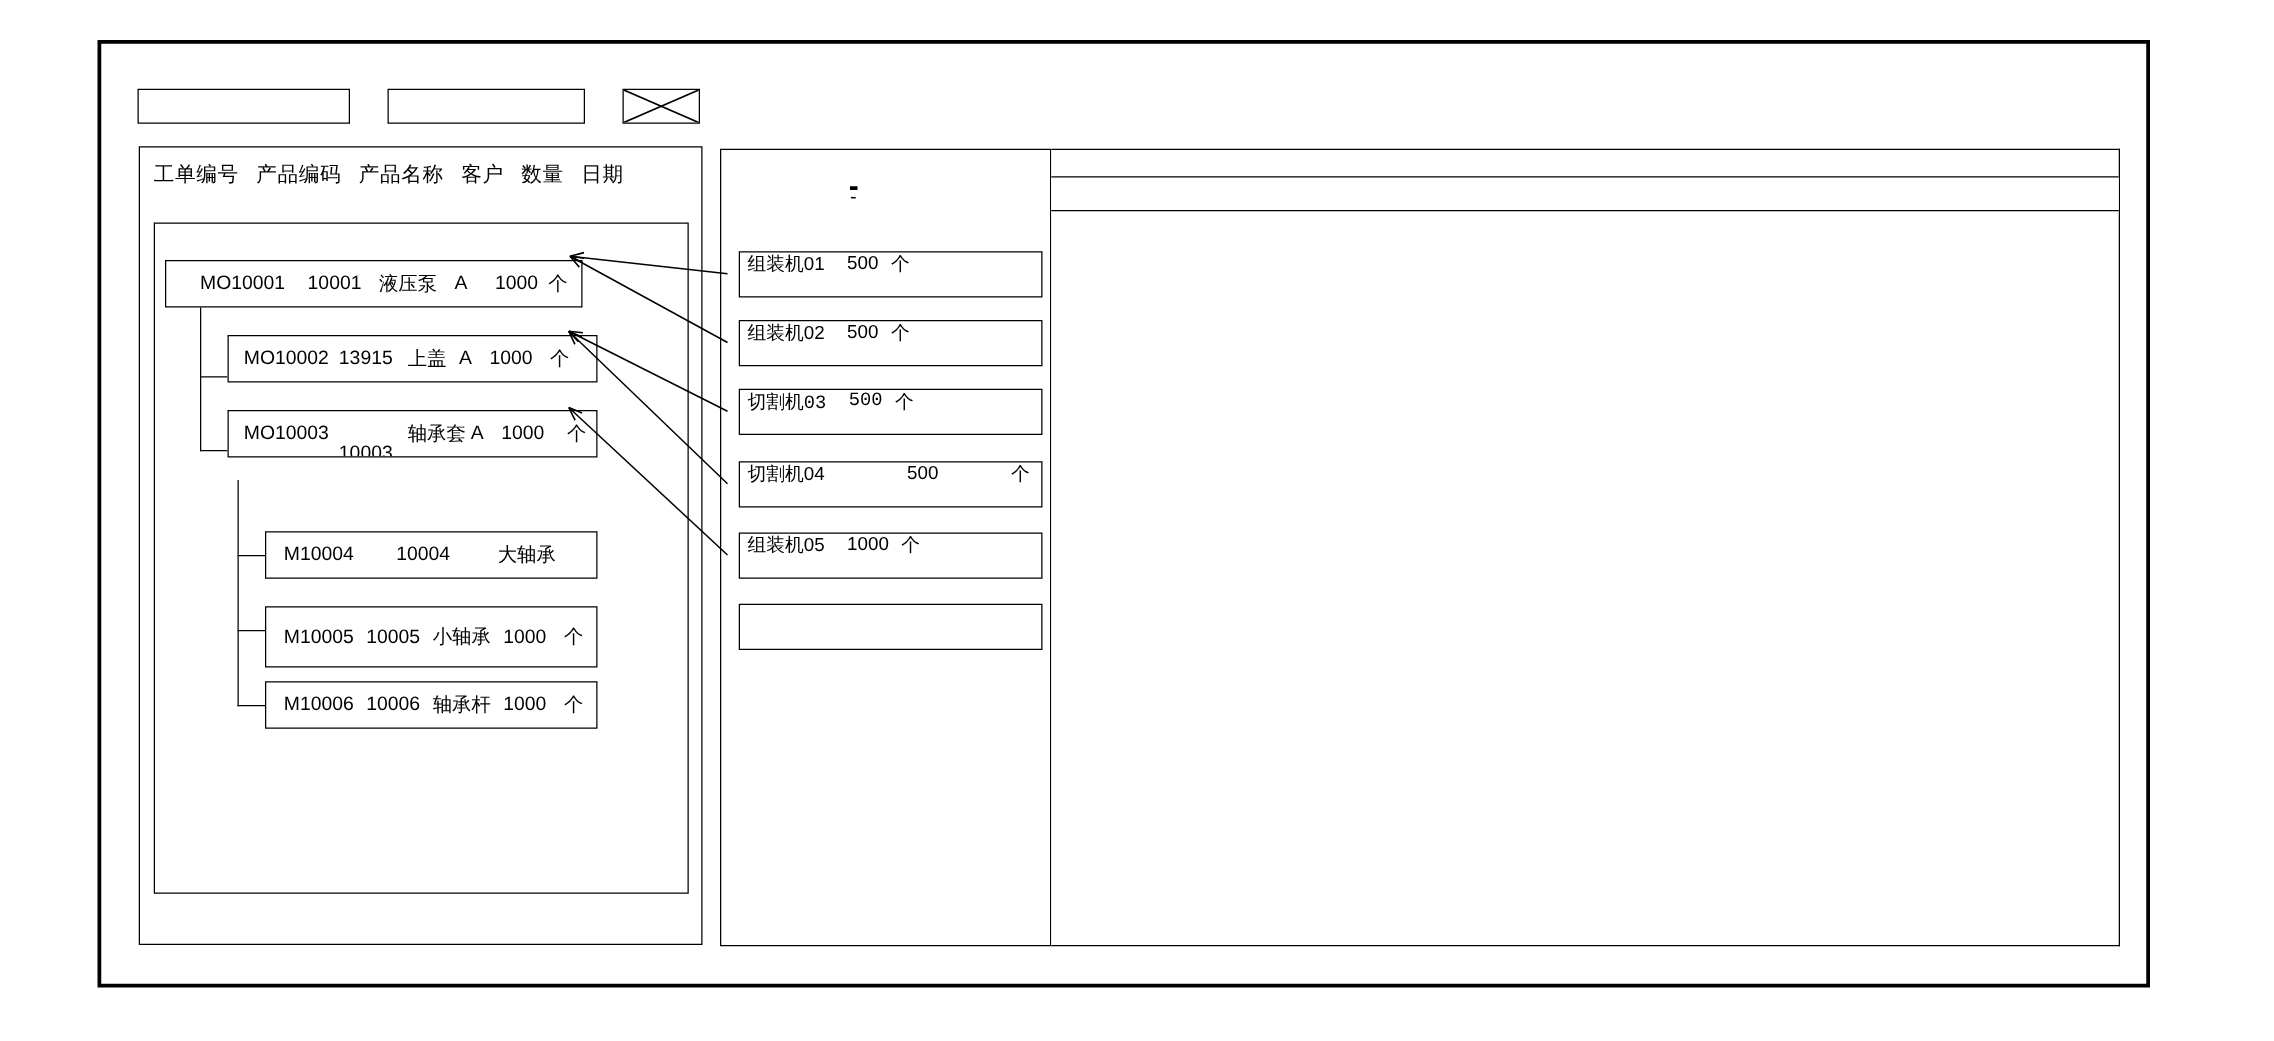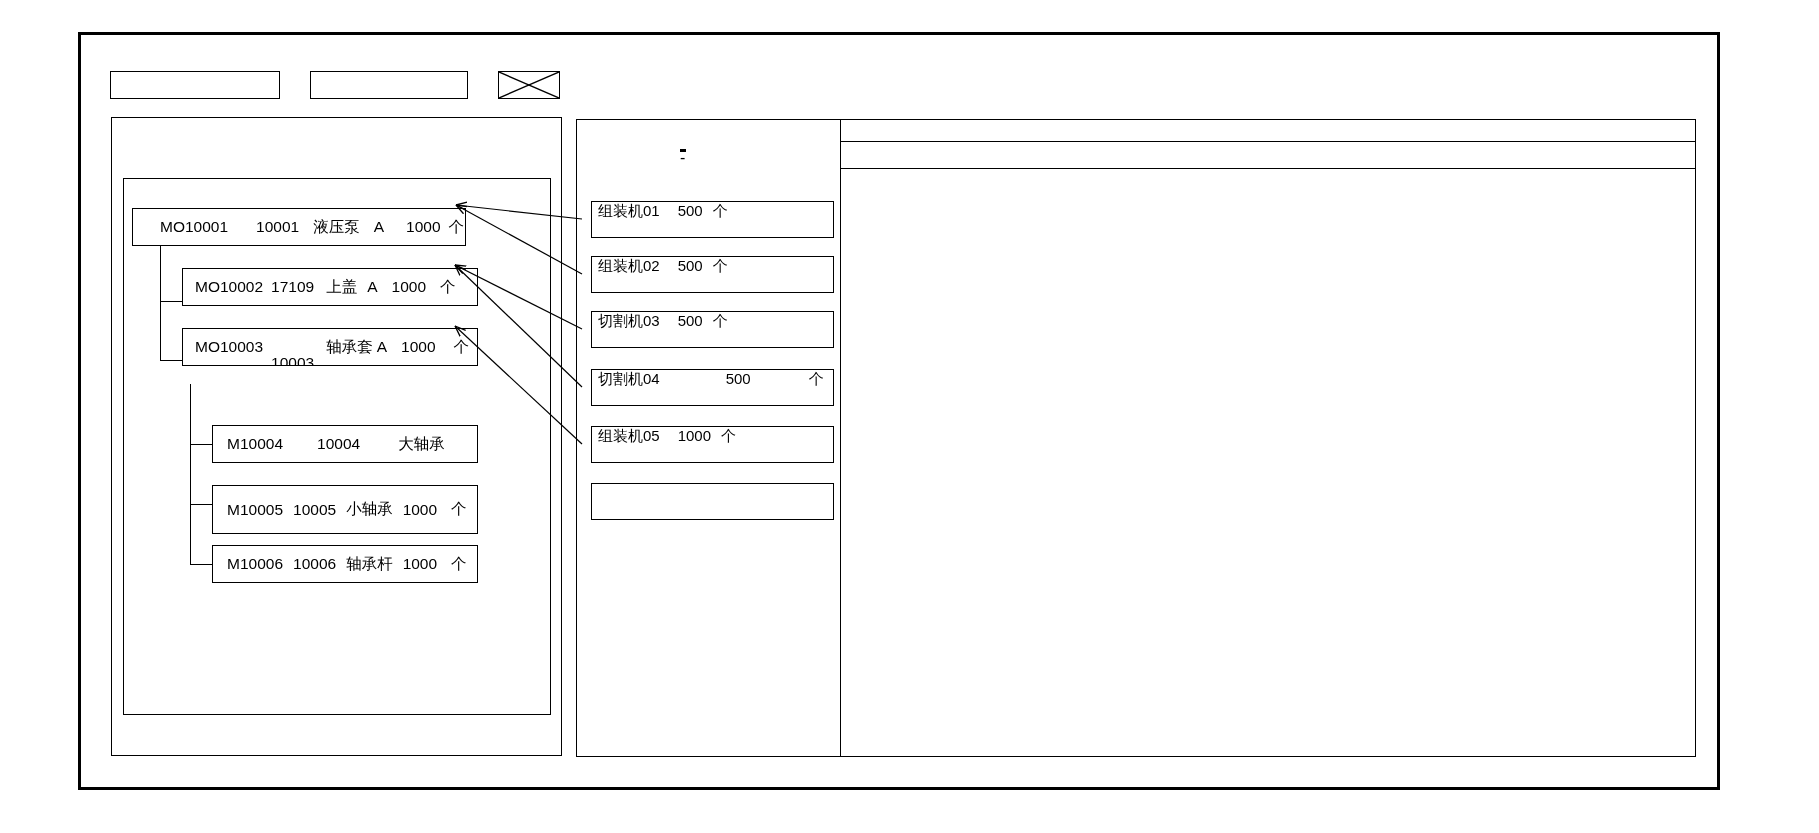--- a/index.html
+++ b/index.html
@@ -196,44 +196,52 @@
     <div class="tb-icon">
       <svg viewBox="0 0 62 28" preserveAspectRatio="none">
         <line x1="0" y1="0" x2="62" y2="28" stroke="#000" stroke-width="1.5"></line>
         <line x1="62" y1="0" x2="0" y2="28" stroke="#000" stroke-width="1.5"></line>
       </svg>
     </div>
   </div>
 
   <div class="panel-left">
 
+    <div class="col-header">
+      <span>工单编号</span>
+      <span>产品编码</span>
+      <span>产品名称</span>
+      <span>客户</span>
+      <span>数量</span>
+      <span>日期</span>
+    </div>
 
     <div class="tree-box">
 
       <div class="conn v" style="left:36px; top:58px; height:124px;"></div>
       <div class="conn h" style="left:36px; top:122px; width:22px;"></div>
       <div class="conn h" style="left:36px; top:181px; width:22px;"></div>
 
       <div class="conn v" style="left:66px; top:205px; height:181px;"></div>
       <div class="conn h" style="left:66px; top:265px; width:22px;"></div>
       <div class="conn h" style="left:66px; top:325px; width:22px;"></div>
       <div class="conn h" style="left:66px; top:385px; width:22px;"></div>
 
       <div class="tree-row" style="left:8px; top:29px; width:334px; height:38px;">
         <span class="cell" style="margin-left:27px;">MO10001</span>
-        <span class="cell" style="margin-left:28px;">10001</span>
+        <span class="cell" style="margin-left:18px;">10001</span>
         <span class="cell" style="margin-left:14px;">液压泵</span>
         <span class="cell" style="margin-left:14px;">A</span>
         <span class="cell" style="margin-left:22px;">1000</span>
         <span class="cell" style="margin-left:8px;">个</span>
       </div>
 
       <div class="tree-row" style="left:58px; top:89px; width:296px; height:38px;">
         <span class="cell" style="margin-left:12px;">MO10002</span>
-        <span class="cell" style="margin-left:8px;">17109</span>
+        <span class="cell" style="margin-left:8px;">13915</span>
         <span class="cell" style="margin-left:12px;">上盖</span>
         <span class="cell" style="margin-left:10px;">A</span>
         <span class="cell" style="margin-left:14px;">1000</span>
         <span class="cell" style="margin-left:14px;">个</span>
       </div>
 
       <div class="tree-row" style="left:58px; top:149px; width:296px; height:38px;">
         <span class="cell" style="margin-left:12px;">MO10003</span>
         <span class="cell" style="margin-left:8px;margin-top:32px;">10003</span>
         <span class="cell" style="margin-left:12px;">轴承套</span>
@@ -275,21 +283,21 @@
     <div class="mach-row" style="top:81px;">
       <span class="mname">组装机01</span>
       <span class="mqty">500</span>
       <span class="munit">个</span>
     </div>
     <div class="mach-row" style="top:136px;">
       <span class="mname">组装机02</span>
       <span class="mqty">500</span>
       <span class="munit">个</span>
     </div>
-    <div class="mach-row" style="top:191px;">
+    <div class="mach-row" style="top:191px;font-family:Liberation Mono, monospace;">
       <span class="mname">切割机03</span>
       <span class="mqty">500</span>
       <span class="munit">个</span>
     </div>
     <div class="mach-row" style="top:249px;gap:48px;">
       <span class="mname">切割机04</span>
       <span class="mqty">500</span>
       <span class="munit">个</span>
     </div>
     <div class="mach-row" style="top:306px;">

